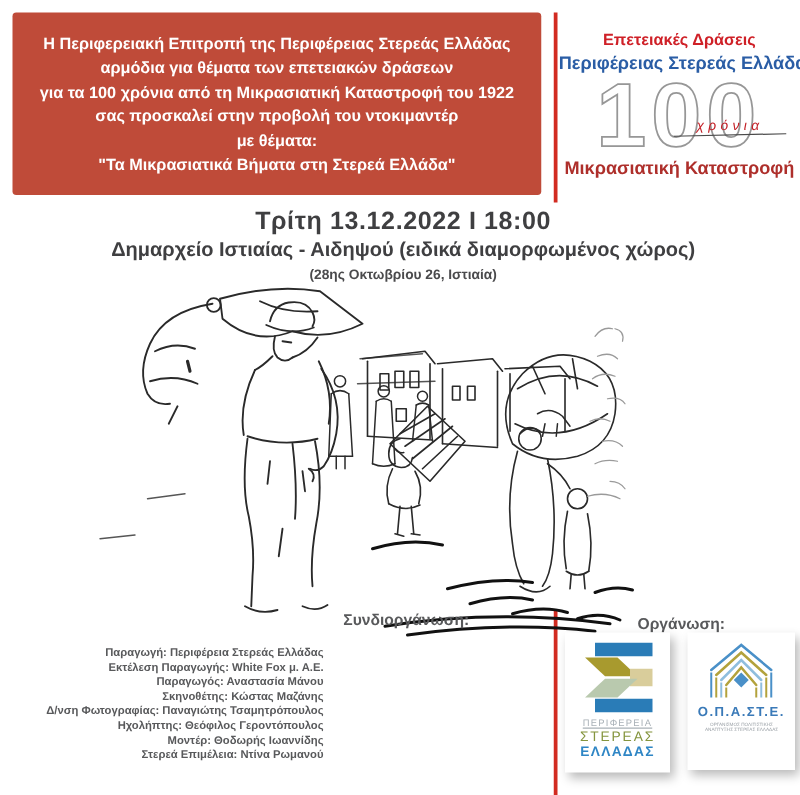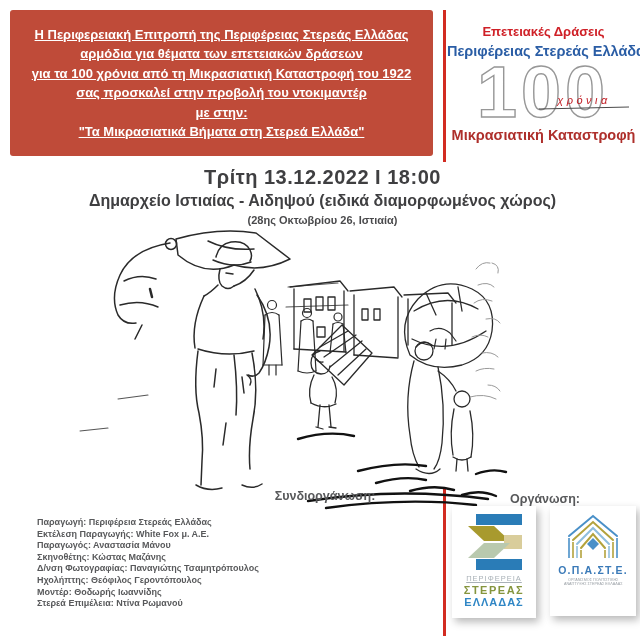--- a/index.html
+++ b/index.html
@@ -6,71 +6,71 @@
   .poster{
     position:relative;width:640px;height:636px;background:#ffffff;overflow:hidden;
     font-family:"Liberation Sans","DejaVu Sans",sans-serif;
   }
   
   .red-box{
     position:absolute;left:10px;top:10px;width:423px;height:146px;
     background:#bf4b39;border-radius:3px;color:#fff;
     display:flex;flex-direction:column;justify-content:center;text-align:center;
   }
-  .red-box .line{font-size:13px;font-weight:bold;line-height:19.5px;white-space:nowrap;text-decoration:underline;}
+  .red-box .line{font-size:13px;font-weight:bold;line-height:19.5px;white-space:nowrap;}
   
   .vline{position:absolute;width:3px;background:#d22b21;}
   .vline.top{left:443px;top:10px;height:152px;}
   .vline.bottom{left:443px;top:488px;height:148px;}
   .anniv{position:absolute;left:447px;top:10px;width:193px;text-align:center;}
   .anniv .l1{margin-top:14px;font-size:13px;font-weight:bold;color:#cf2027;}
   .anniv .l2{margin-top:4px;font-size:14.5px;font-weight:bold;color:#2a5da5;white-space:nowrap;}
   .anniv .num-wrap{position:relative;height:72px;margin-top:-2px;}
   .anniv .l3{margin-top:-2px;font-size:14.5px;font-weight:bold;color:#ae2f2b;white-space:nowrap;}
   
   .event{position:absolute;left:0;top:166px;width:645px;text-align:center;color:#3f3f41;}
   .event .datetime{font-size:20px;font-weight:bold;letter-spacing:.5px;}
   .event .venue{font-size:16px;font-weight:bold;margin-top:3px;}
   .event .address{font-size:11px;font-weight:bold;margin-top:4px;color:#4a4a4c;}
   
   .illus{position:absolute;left:58px;top:227px;width:462px;height:285px;}
   
-  .credits{position:absolute;left:37px;top:517px;color:#58595b;font-size:9px;font-weight:bold;line-height:11.6px;}
+  .credits{position:absolute;left:37px;top:517px;color:#58595b;font-size:9px;font-weight:bold;line-height:11.6px;text-align:right;}
   
   .coorg-label{position:absolute;left:240px;top:489px;width:170px;text-align:center;
     font-size:12.5px;font-weight:bold;color:#58595b;}
   .dimos{position:absolute;left:245px;top:529px;display:flex;}
   .dimos .bar{width:5px;height:46px;background:#f08221;margin-right:9px;margin-top:2px;}
   .dimos .name{font-size:18.5px;color:#414042;letter-spacing:1px;line-height:24px;white-space:nowrap;}
   
   .org-label{position:absolute;left:455px;top:492px;width:180px;text-align:center;
     font-size:12.5px;font-weight:bold;color:#58595b;}
   .card{position:absolute;background:#fff;box-shadow:3px 4px 8px rgba(0,0,0,.28);
     display:flex;flex-direction:column;align-items:center;}
   .card.region{left:452px;top:506px;width:84px;height:112px;}
   .card.opaste{left:550px;top:506px;width:86px;height:110px;}
   .card .mark{margin-top:8px;}
   .region-t1{font-size:7.5px;letter-spacing:1px;color:#a9b1b7;margin-top:4px;text-decoration:underline;}
-  .region-t2{font-size:11px;font-weight:bold;letter-spacing:1.5px;color:#85953e;margin-top:1px;}
+  .region-t2{font-size:11px;font-weight:normal;letter-spacing:1.5px;color:#85953e;margin-top:1px;}
   .region-t3{font-size:11px;font-weight:bold;letter-spacing:1px;color:#2f86c5;}
   .opaste-name{font-size:10.5px;font-weight:bold;letter-spacing:1.2px;color:#3a7ab8;margin-top:4px;}
   .opaste-sub{margin-top:2px;transform:scale(.62);transform-origin:50% 0;text-align:center;
     font-size:6px;color:#9aa0a6;line-height:7px;white-space:nowrap;}
 </style>
 </head>
 <body>
 
 <div class="poster">
 
   <div class="red-box">
     <div class="line">Η Περιφερειακή Επιτροπή της Περιφέρειας Στερεάς Ελλάδας</div>
     <div class="line">αρμόδια για θέματα των επετειακών δράσεων</div>
     <div class="line">για τα 100 χρόνια από τη Μικρασιατική Καταστροφή του 1922</div>
     <div class="line">σας προσκαλεί στην προβολή του ντοκιμαντέρ</div>
-    <div class="line">με στην:</div>
+    <div class="line">με θέματα:</div>
     <div class="line">"Τα Μικρασιατικά Βήματα στη Στερεά Ελλάδα"</div>
   </div>
 
   <div class="vline top"></div>
   <div class="vline bottom"></div>
 
   <div class="anniv">
     <div class="l1">Επετειακές Δράσεις</div>
     <div class="l2">Περιφέρειας Στερεάς Ελλάδας</div>
     <div class="num-wrap">

